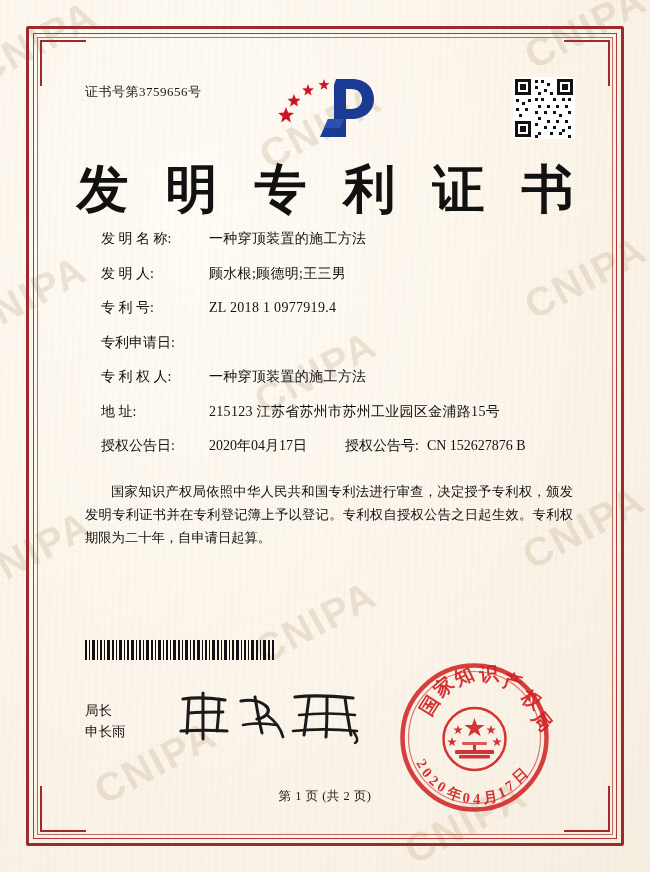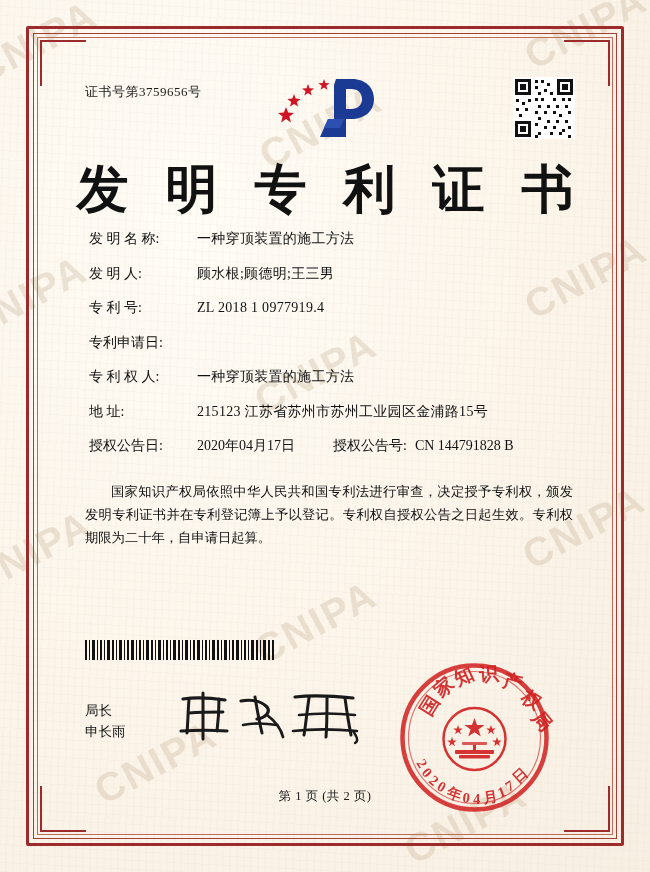--- a/index.html
+++ b/index.html
@@ -146,21 +146,21 @@
     font-size: 52px;
     font-weight: bold;
     letter-spacing: 12px;
     color: #111111;
     font-family: "Liberation Serif", "DejaVu Serif", serif;
     text-indent: 12px;
   }
 
   .fields {
     position: absolute;
-    left: 34px;
+    left: 46px;
     right: 20px;
     top: 175px;
     font-family: Liberation Serif, serif;
   }
   .field-row {
     display: flex;
     align-items: baseline;
     margin-bottom: 16.5px;
     font-size: 14px;
     color: #111;
@@ -381,21 +381,21 @@
       </div>
       <div class="field-row">
         <div class="field-label">地       址:</div>
         <div class="field-value">215123  江苏省苏州市苏州工业园区金浦路15号</div>
       </div>
       <div class="field-row">
         <div class="field-label">授权公告日:</div>
         <div class="inline-group">
           <span>2020年04月17日</span>
           <span class="field-label2">授权公告号:</span>
-          <span class="field-value2">CN 144791828 B</span>
+          <span class="field-value2">CN 152627876 B</span>
         </div>
       </div>
     </div>
 
     <div class="paragraphs">
       <p>国家知识产权局依照中华人民共和国专利法进行审查，决定授予专利权，颁发发明专利证书并在专利登记簿上予以登记。专利权自授权公告之日起生效。专利权期限为二十年，自申请日起算。</p>
     </div>
 
     <div class="barcode">
       <svg viewBox="0 0 190 20" width="190" height="20" xmlns="http://www.w3.org/2000/svg" preserveAspectRatio="none">

